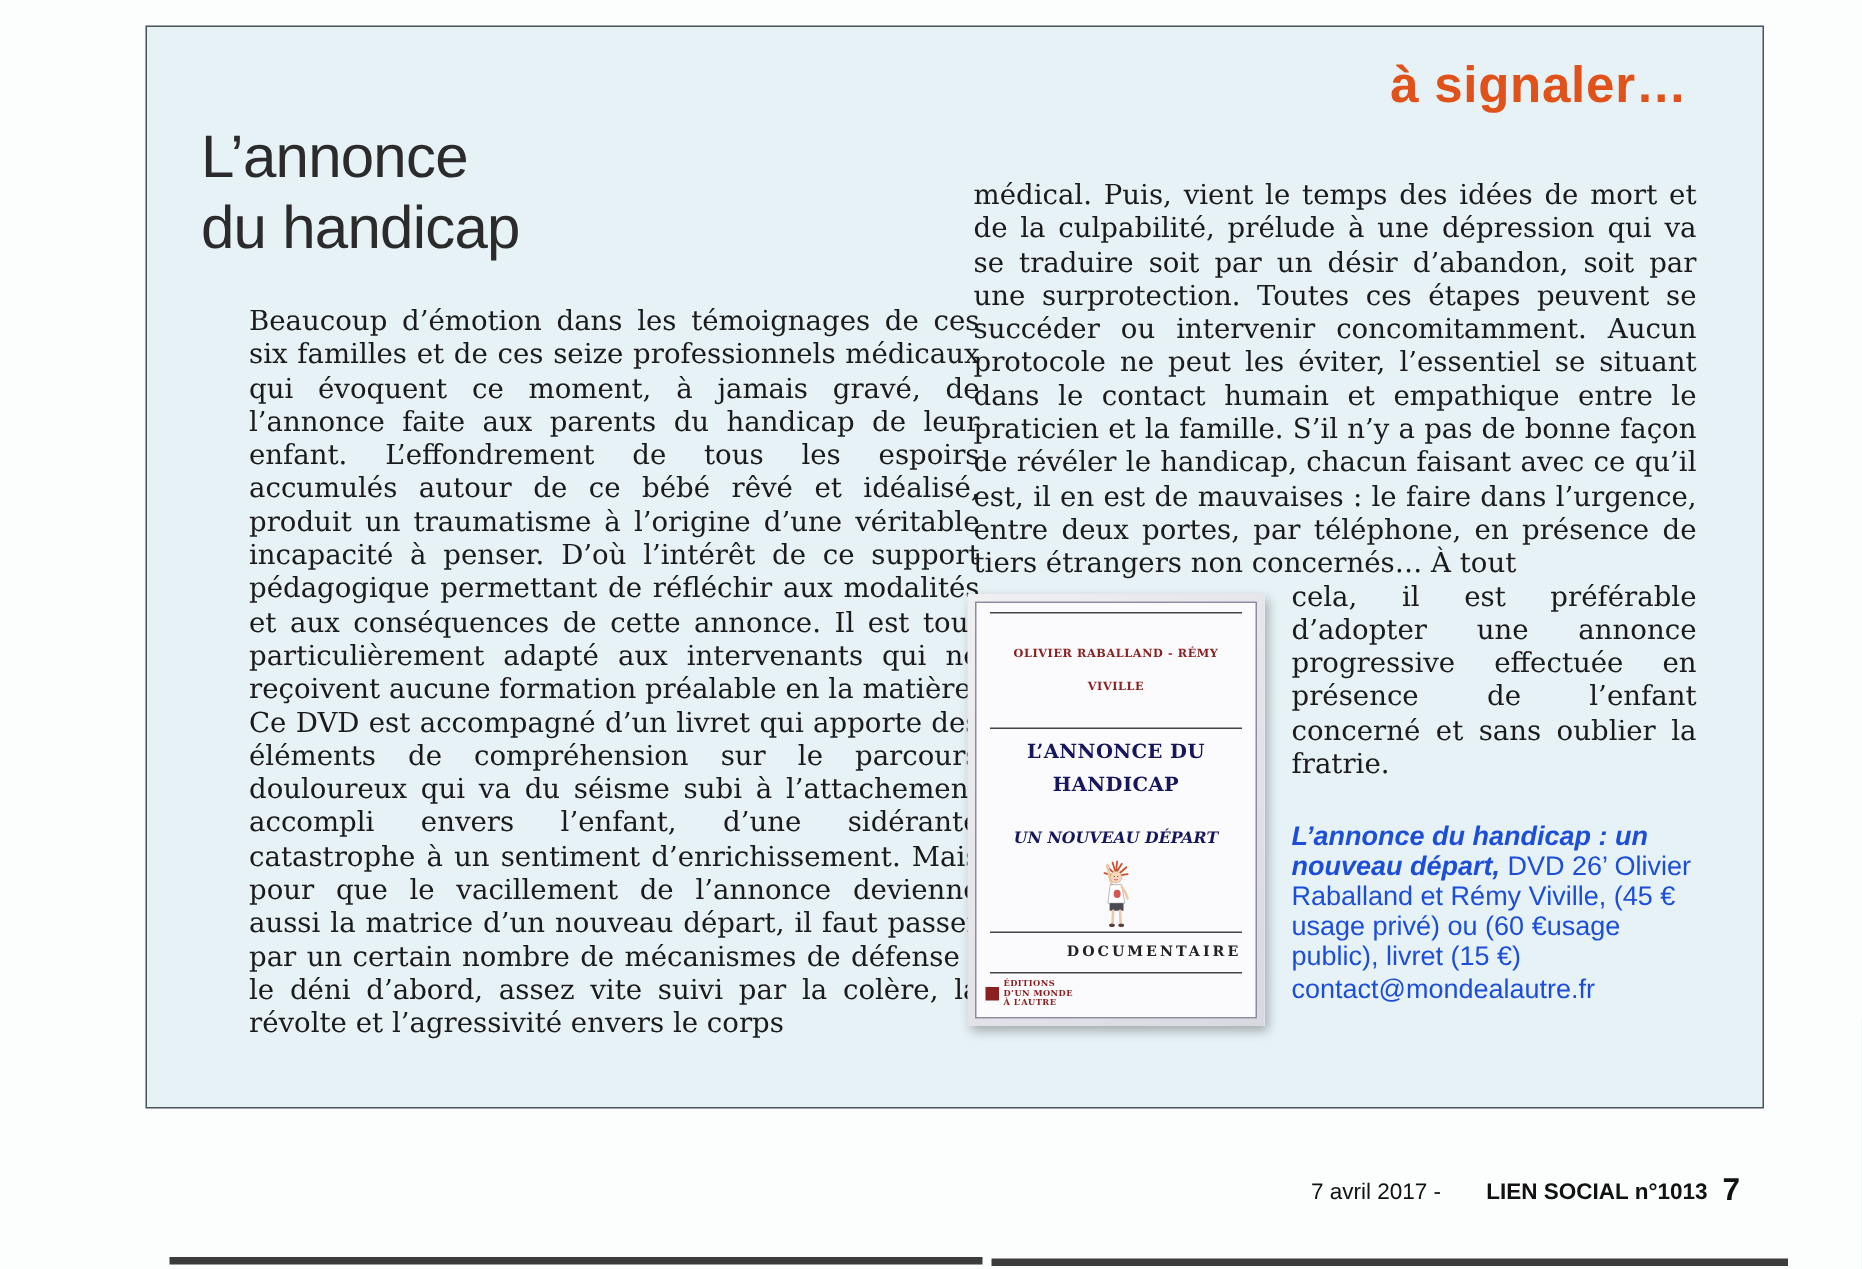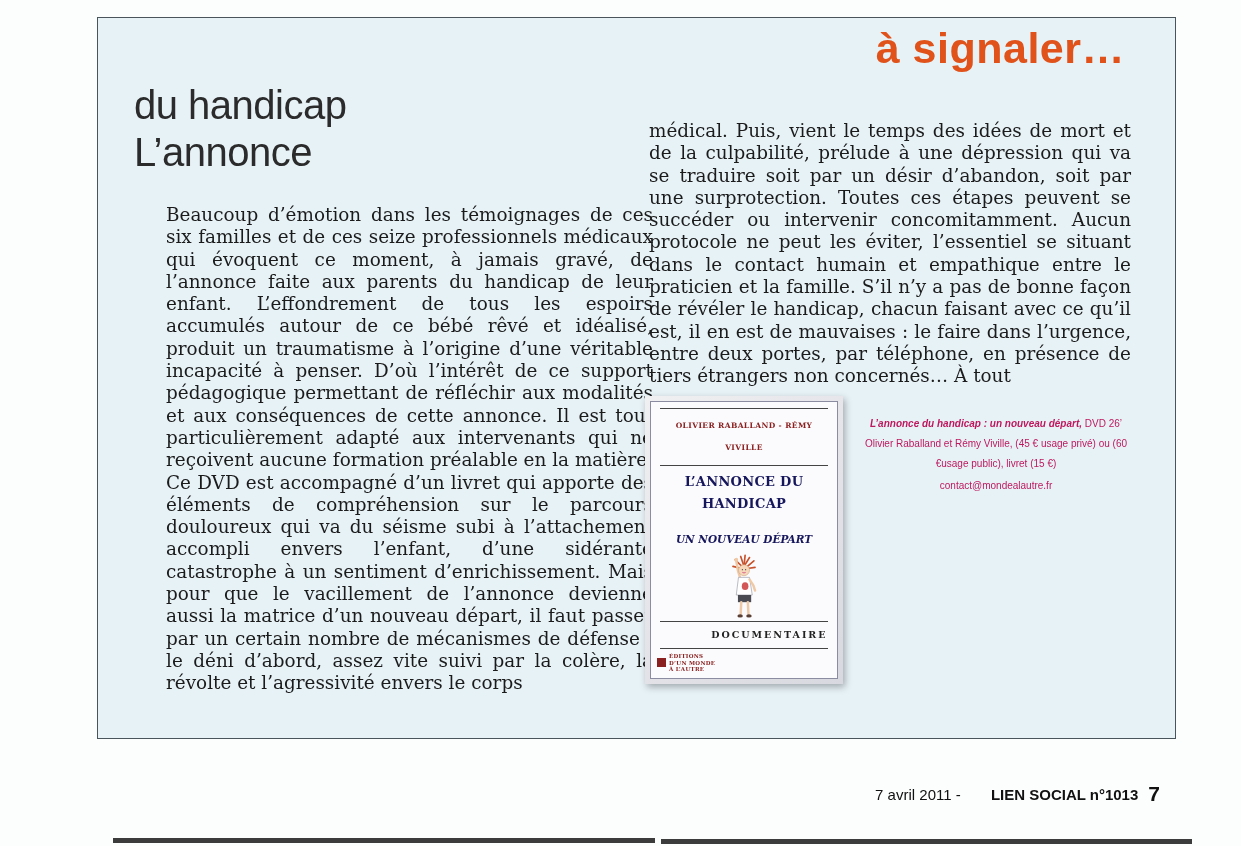--- a/index.html
+++ b/index.html
@@ -11,23 +11,23 @@
     font-family:"Liberation Sans",sans-serif;
   }
   .page-box{
     position:absolute;left:97px;top:17px;
     width:1079px;height:722px;
     background:#e7f2f7;
     border:1px solid #49555a;
     box-sizing:border-box;
   }
   .section-label{
-    position:absolute;top:6px;right:50px;
-    font-family:"Liberation Sans",sans-serif;
-    font-size:43px;font-weight:700;
+    position:absolute;top:20px;right:50px;
+    font-family:"Liberation Sans",sans-serif;
+    font-size:34px;font-weight:700;
     color:#e0521a;
     letter-spacing:0.5px;
   }
   .article-title{
     position:absolute;left:36px;top:64px;
     font-family:"Liberation Sans",sans-serif;
     font-size:40px;line-height:47px;
     color:#2b2b2b;
     letter-spacing:-0.5px;
   }
@@ -57,21 +57,21 @@
     border:1px solid #8b8ba2;
     box-sizing:border-box;
     display:flex;flex-direction:column;align-items:center;
     padding:6px 6px 4px 6px;
   }
   .dvd-authors{
     font-size:7.5px;letter-spacing:0.4px;
     color:#8a2020;font-weight:700;
     text-transform:uppercase;
     border-top:1px solid #444;border-bottom:1px solid #444;
-    padding:6px 0;width:96%;text-align:center;
+    padding:16px 0;width:96%;text-align:center;
   }
   .dvd-title{
     margin-top:5px;
     font-family:"DejaVu Serif",serif;
     font-size:13px;font-weight:700;
     color:#16165c;text-align:center;letter-spacing:0.3px;
   }
   .dvd-subtitle{
     font-family:"DejaVu Serif",serif;
     font-style:italic;font-size:10.5px;font-weight:700;
@@ -93,22 +93,22 @@
   .dvd-publisher .emblem{
     width:9px;height:9px;background:#8a2020;
   }
   .dvd-publisher .lines{
     font-size:5.5px;line-height:6.5px;color:#8a2020;
     font-weight:700;letter-spacing:0.3px;
   }
   .wrap-text{margin:0;}
   .caption{
     font-family:"Liberation Sans",sans-serif;
-    font-size:10px;line-height:20px;
-    color:#be185d;text-align:center;
+    font-size:18px;line-height:20px;
+    color:#1d4ed8;text-align:left;
     margin-top:26px;
   }
   .caption .cap-title{font-weight:700;font-style:italic;}
   .caption .cap-line{margin-top:2px;}
   .footer{
     position:absolute;left:97px;top:782px;width:1063px;
     text-align:right;
     font-family:"Liberation Sans",sans-serif;
     font-size:15px;color:#111;
   }
@@ -124,22 +124,22 @@
   .bar2{left:661px;top:839px;width:531px;}
 </style>
 </head>
 <body>
 
 <div class="page-box">
 
   <div class="section-label">à signaler…</div>
 
   <div class="article-title">
+    <div>L’annonce</div>
     <div>du handicap</div>
-    <div>L’annonce</div>
   </div>
 
   <div class="col col-left">
     <p>Beaucoup d’émotion dans les témoignages de ces six familles et de ces seize professionnels médicaux qui évoquent ce moment, à jamais gravé, de l’annonce faite aux parents du handicap de leur enfant. L’effondrement de tous les espoirs accumulés autour de ce bébé rêvé et idéalisé, produit un traumatisme à l’origine d’une véritable incapacité à penser. D’où l’intérêt de ce support pédagogique permettant de réfléchir aux modalités et aux conséquences de cette annonce. Il est tout particulièrement adapté aux intervenants qui ne reçoivent aucune formation préalable en la matière. Ce DVD est accompagné d’un livret qui apporte des éléments de compréhension sur le parcours douloureux qui va du séisme subi à l’attachement accompli envers l’enfant, d’une sidérante catastrophe à un sentiment d’enrichissement. Mais pour que le vacillement de l’annonce devienne aussi la matrice d’un nouveau départ, il faut passer par un certain nombre de mécanismes de défense : le déni d’abord, assez vite suivi par la colère, la révolte et l’agressivité envers le corps</p>
   </div>
 
   <div class="col col-right">
     <p>médical. Puis, vient le temps des idées de mort et de la culpabilité, prélude à une dépression qui va se traduire soit par un désir d’abandon, soit par une surprotection. Toutes ces étapes peuvent se succéder ou intervenir concomitamment. Aucun protocole ne peut les éviter, l’essentiel se situant dans le contact humain et empathique entre le praticien et la famille. S’il n’y a pas de bonne façon de révéler le handicap, chacun faisant avec ce qu’il est, il en est de mauvaises : le faire dans l’urgence, entre deux portes, par téléphone, en présence de tiers étrangers non concernés… À tout</p>
 
     <div class="dvd-cover">
@@ -184,27 +184,28 @@
           <div class="emblem"></div>
           <div class="lines">
             <div>ÉDITIONS</div>
             <div>D’UN MONDE</div>
             <div>À L’AUTRE</div>
           </div>
         </div>
       </div>
     </div>
 
+    <p class="wrap-text">cela, il est préférable d’adopter une annonce progressive effectuée en présence de l’enfant concerné et sans oublier la fratrie.</p>
 
     <div class="caption">
       <span class="cap-title">L’annonce du handicap : un nouveau départ,</span><span> DVD 26’ Olivier Raballand et Rémy Viville, (45 € usage privé) ou (60 €usage public), livret (15 €)</span>
       <div class="cap-line">contact@mondealautre.fr</div>
     </div>
   </div>
 
 </div>
 
 <div class="footer">
-  <span>7 avril 2011 - </span><span class="journal">LIEN SOCIAL n°1013</span><span class="page-number">7</span>
+  <span>7 avril 2017 - </span><span class="journal">LIEN SOCIAL n°1013</span><span class="page-number">7</span>
 </div>
 
 <div class="scan-bar bar1"></div>
 <div class="scan-bar bar2"></div>
 
 </body></html>

